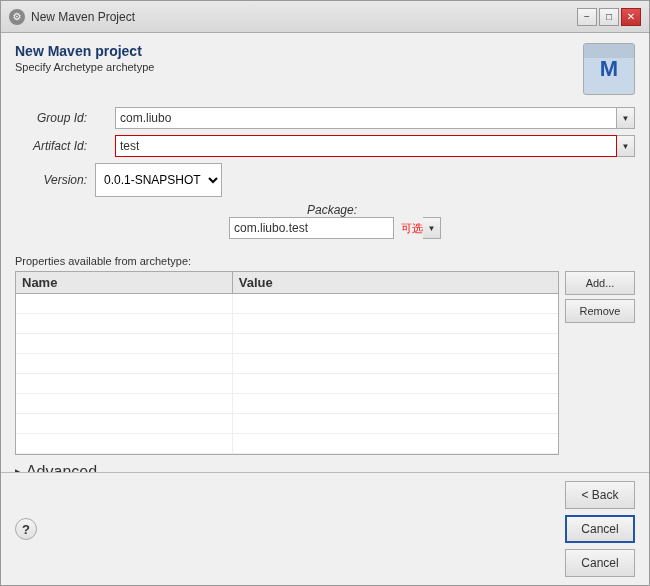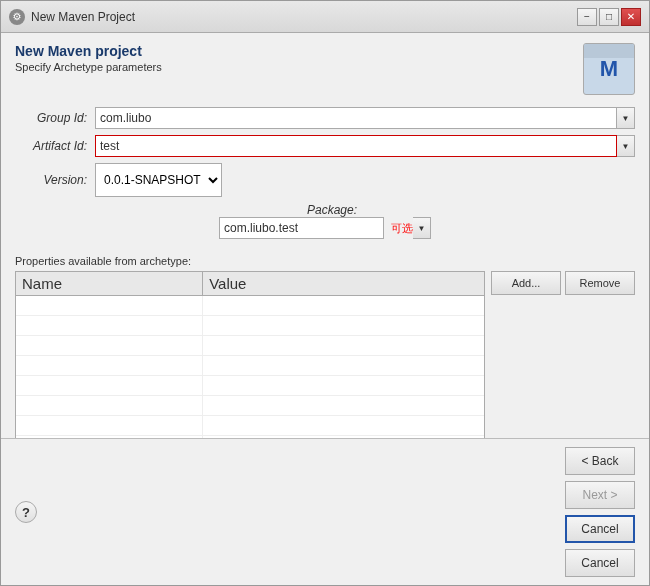--- a/index.html
+++ b/index.html
@@ -135,20 +135,21 @@
     }
     .form-input {
       flex: 1;
       height: 22px;
       border: 1px solid #aaa;
       padding: 2px 4px;
       font-size: 12px;
       background: white;
       color: #333;
       outline: none;
+      margin-left: 20px;
     }
     .form-input.highlight {
       border-color: #cc0000;
     }
     .combo-arrow {
       width: 18px;
       height: 22px;
       border: 1px solid #aaa;
       border-left: none;
       background: linear-gradient(to bottom, #f5f5f5, #e0e0e0);
@@ -196,23 +197,24 @@
       background: white;
       overflow: hidden;
     }
     .table-header {
       display: flex;
       background: #e8e8e8;
       border-bottom: 1px solid #aaa;
     }
     .table-header-cell {
       padding: 3px 6px;
-      font-size: 15px;
+      font-size: 13px;
       color: #333;
       border-right: 1px solid #aaa;
+      font-weight: bold;
     }
     .table-header-cell:first-child {
       width: 40%;
     }
     .table-header-cell:last-child {
       border-right: none;
       flex: 1;
     }
     .table-body {
       height: 160px;
@@ -229,21 +231,21 @@
     }
     .table-cell:first-child {
       width: 40%;
     }
     .table-cell:last-child {
       border-right: none;
       flex: 1;
     }
     .properties-buttons {
       display: flex;
-      flex-direction: row;
+      flex-direction: column;
       gap: 4px;
     }
     .prop-btn {
       width: 70px;
       height: 24px;
       border: 1px solid #aaa;
       background: linear-gradient(to bottom, #f5f5f5, #e0e0e0);
       cursor: pointer;
       font-size: 11px;
       color: #333;
@@ -330,21 +332,21 @@
       <button class="title-btn">□</button>
       <button class="title-btn close">✕</button>
     </div>
   </div>
 
   <div class="content">
 
     <div class="header-section">
       <div class="header-text">
         <h2>New Maven project</h2>
-        <p>Specify Archetype parameters</p>
+        <p>Specify Archetype archetype</p>
       </div>
       <div class="maven-icon">
         <span>M</span>
       </div>
     </div>
 
     <div class="form-row">
       <span class="form-label">Group Id:</span>
       <div class="form-input-wrap">
         <input class="form-input" type="text" value="com.liubo" style="">
@@ -433,18 +435,17 @@
       <span class="advanced-label">Advanced</span>
     </div>
   </div>
 
   <div class="footer">
     <div class="footer-left">
       <button class="help-btn">?</button>
     </div>
     <div class="footer-right">
       <button class="nav-btn">&lt; Back</button>
-      <button class="nav-btn" disabled="">Next &gt;</button>
       <button class="nav-btn finish">Cancel</button>
       <button class="nav-btn">Cancel</button>
     </div>
   </div>
 </div>
 
 </body></html>

